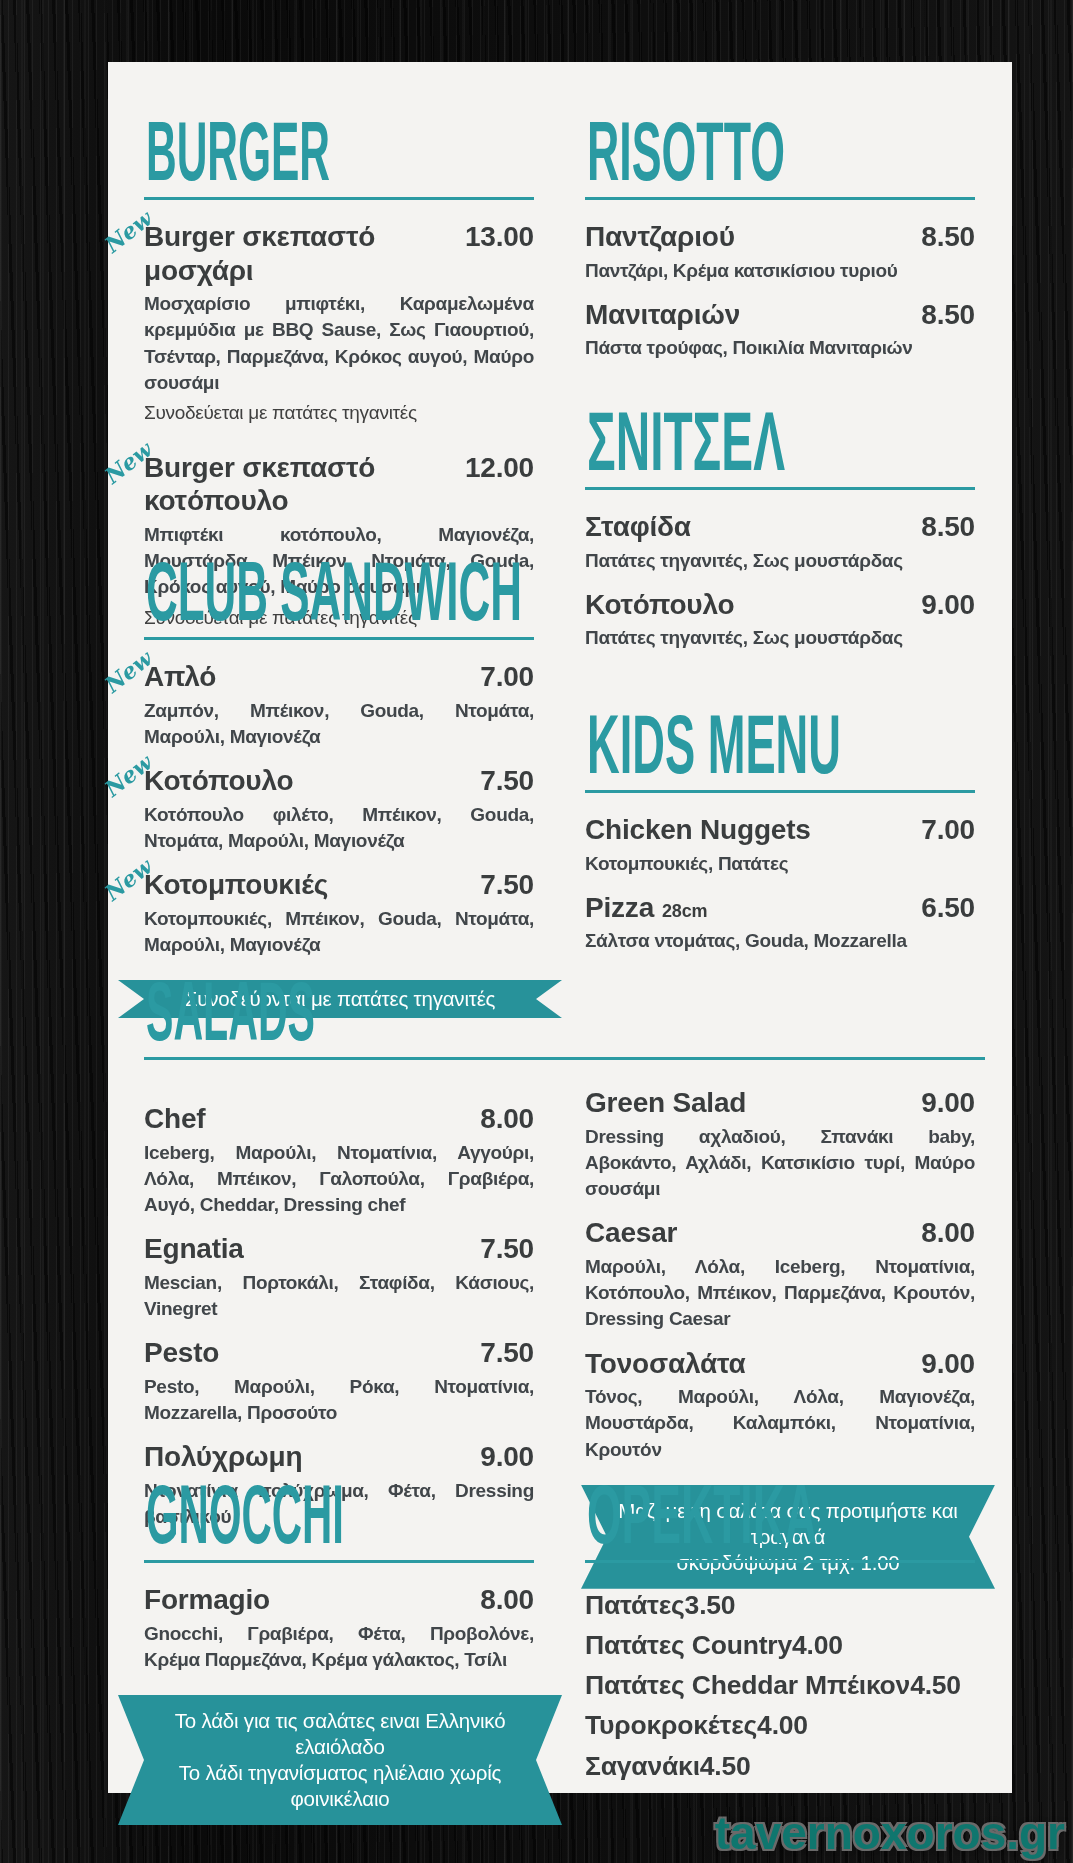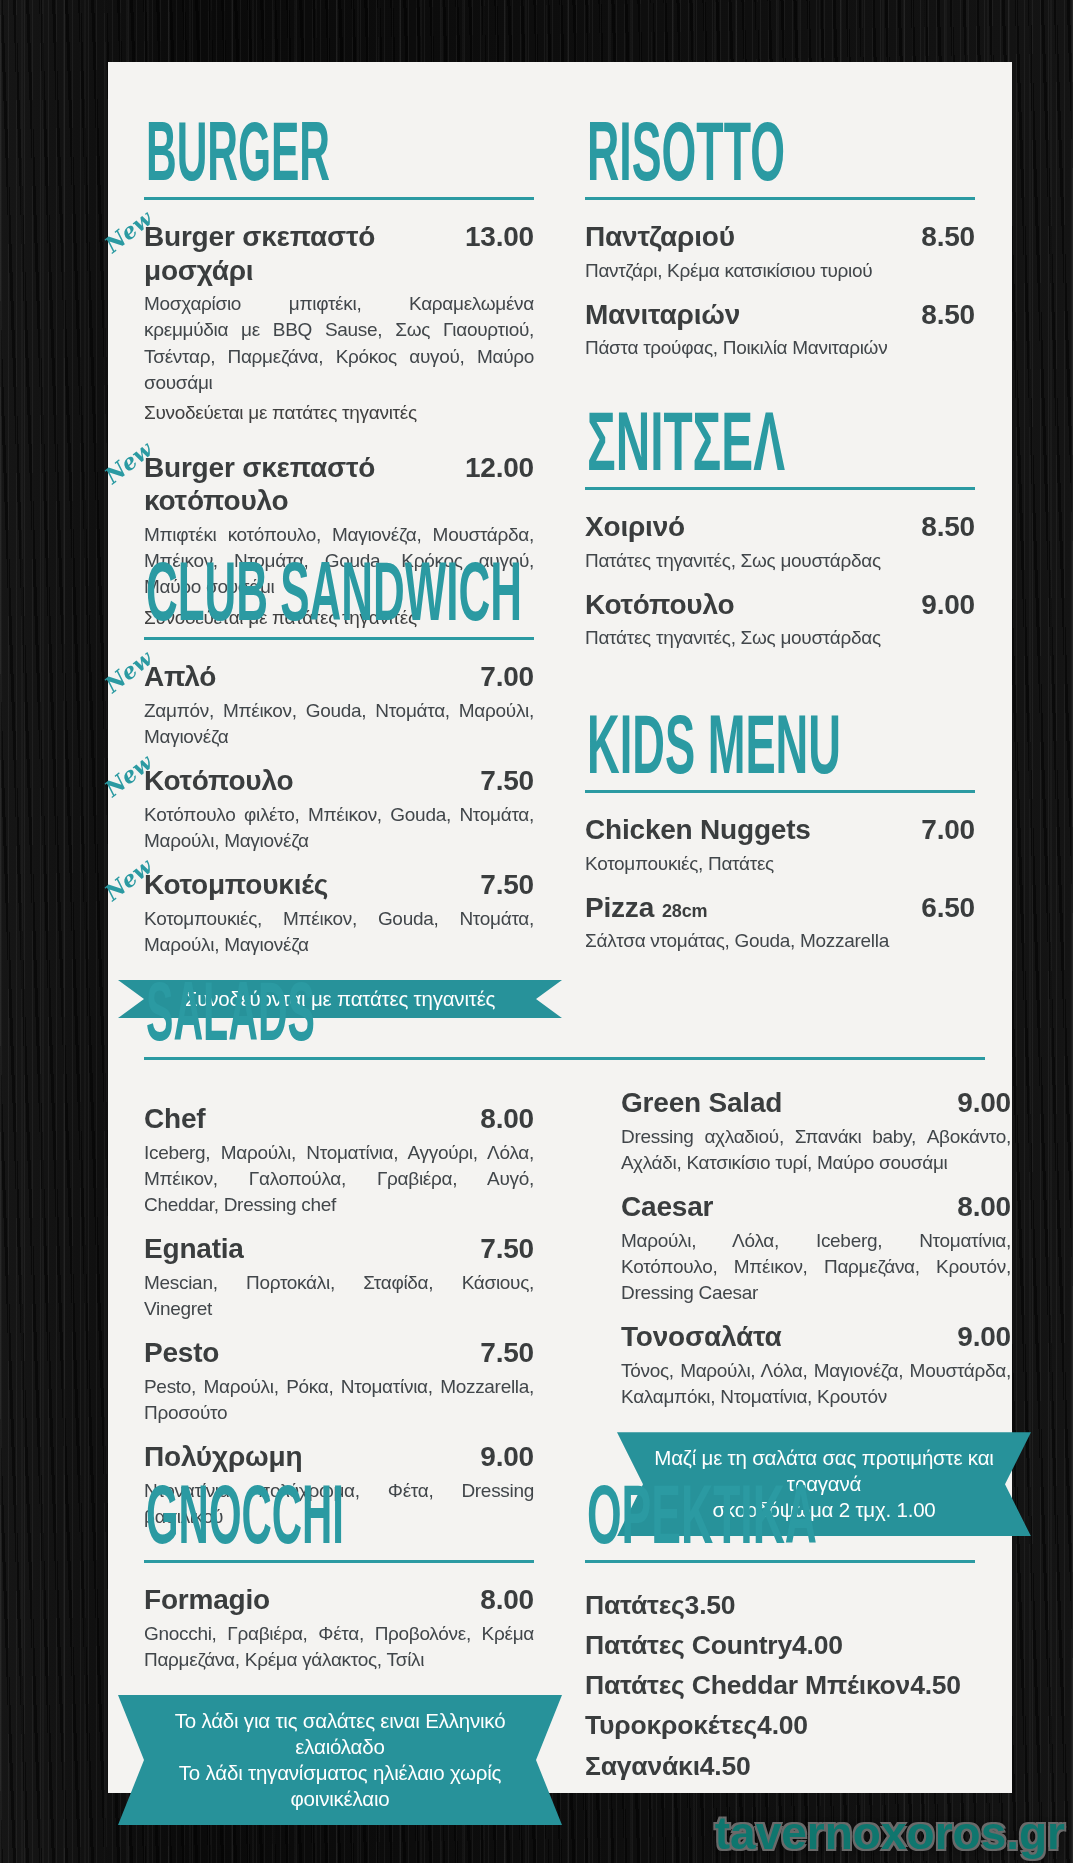--- a/index.html
+++ b/index.html
@@ -38,21 +38,21 @@
   .items-roomy .item{margin-bottom:25px;}
   .item-head{
     display:flex;justify-content:space-between;align-items:baseline;
     font-size:28px;font-weight:700;color:var(--ink);letter-spacing:-0.2px;
     position:relative;line-height:1.2;
   }
   .item-size{font-size:18px;margin-left:8px;font-weight:700;}
   .item-price{font-weight:700;}
   .item-desc{
     font-size:19px;color:#41464a;line-height:1.38;margin-top:4px;
-    text-align:justify;letter-spacing:-0.3px;
+    text-align:justify;letter-spacing:-0.3px;font-weight:bold;
   }
   .item-note{font-size:19px;color:#404040;line-height:1.35;margin-top:4px;letter-spacing:-0.3px;}
   .new-badge{
     position:absolute;left:-40px;top:4px;width:34px;
     color:var(--teal);
     font-family:"DejaVu Serif", serif;
     font-style:italic;font-weight:700;font-size:22px;
     transform:rotate(-38deg);transform-origin:center;
   }
   .ribbon{
@@ -171,21 +171,21 @@
   </div>
 
   <div class="sec col-r" style="top:348px;">
     <svg class="sec-title-svg" width="204" height="68">
       <text x="2" y="60" font-size="84" textLength="198" lengthAdjust="spacingAndGlyphs">ΣΝΙΤΣΕΛ</text>
     </svg>
     <div class="sec-line"></div>
     <div class="items">
       <div class="item">
         <div class="item-head">
-          <span class="item-name">Χοιρινό</span>
+          <span class="item-name">Σταφίδα</span>
           <span class="item-price">8.50</span>
         </div>
         <div class="item-desc">Πατάτες τηγανιτές, Σως μουστάρδας</div>
       </div>
       <div class="item">
         <div class="item-head">
           <span class="item-name">Κοτόπουλο</span>
           <span class="item-price">9.00</span>
         </div>
         <div class="item-desc">Πατάτες τηγανιτές, Σως μουστάρδας</div>
@@ -249,21 +249,21 @@
       <div class="item">
         <div class="item-head">
           <span class="item-name">Πολύχρωμη</span>
           <span class="item-price">9.00</span>
         </div>
         <div class="item-desc">Ντονατίνια πολύχρωμα, Φέτα, Dressing βασιλικού</div>
       </div>
     </div>
   </div>
 
-  <div class="sec col-r" style="top:1024px;margin-left:36px;">
+  <div class="sec col-r" style="top:1024px;">
     <div class="items" style="margin-top:0;">
       <div class="item">
         <div class="item-head">
           <span class="item-name">Green Salad</span>
           <span class="item-price">9.00</span>
         </div>
         <div class="item-desc">Dressing αχλαδιού, Σπανάκι baby, Αβοκάντο, Αχλάδι, Κατσικίσιο τυρί, Μαύρο σουσάμι</div>
       </div>
       <div class="item">
         <div class="item-head">

